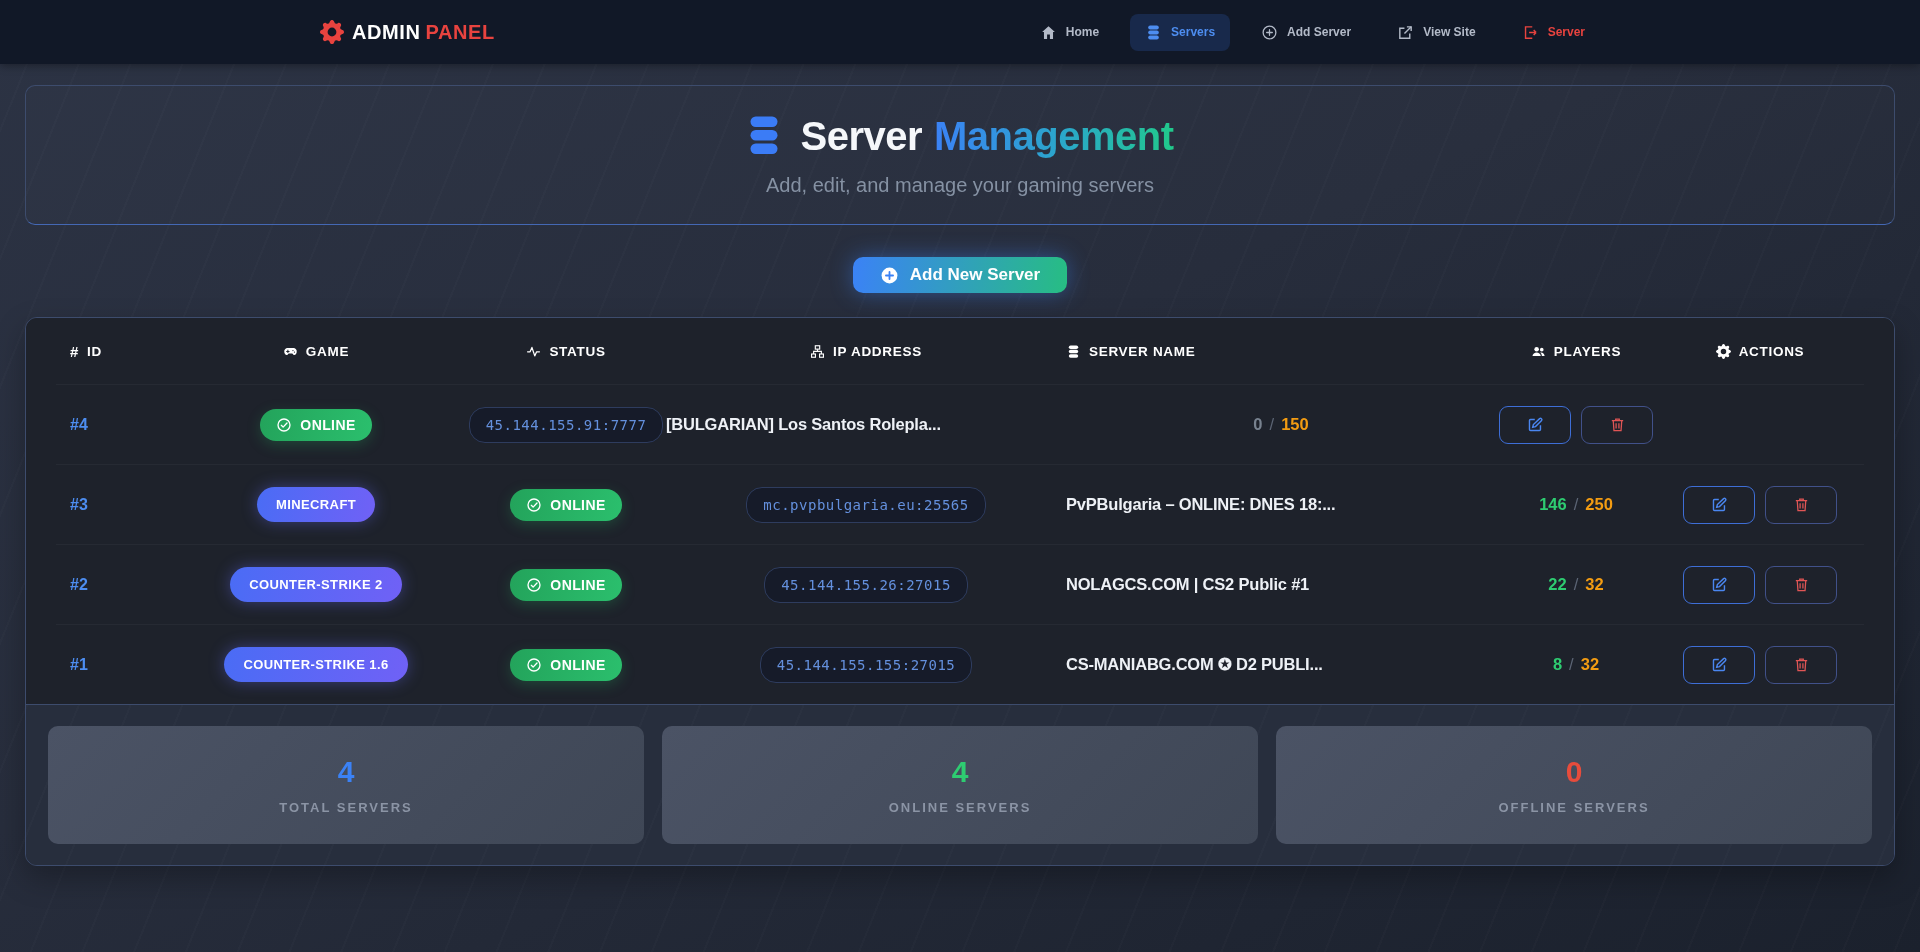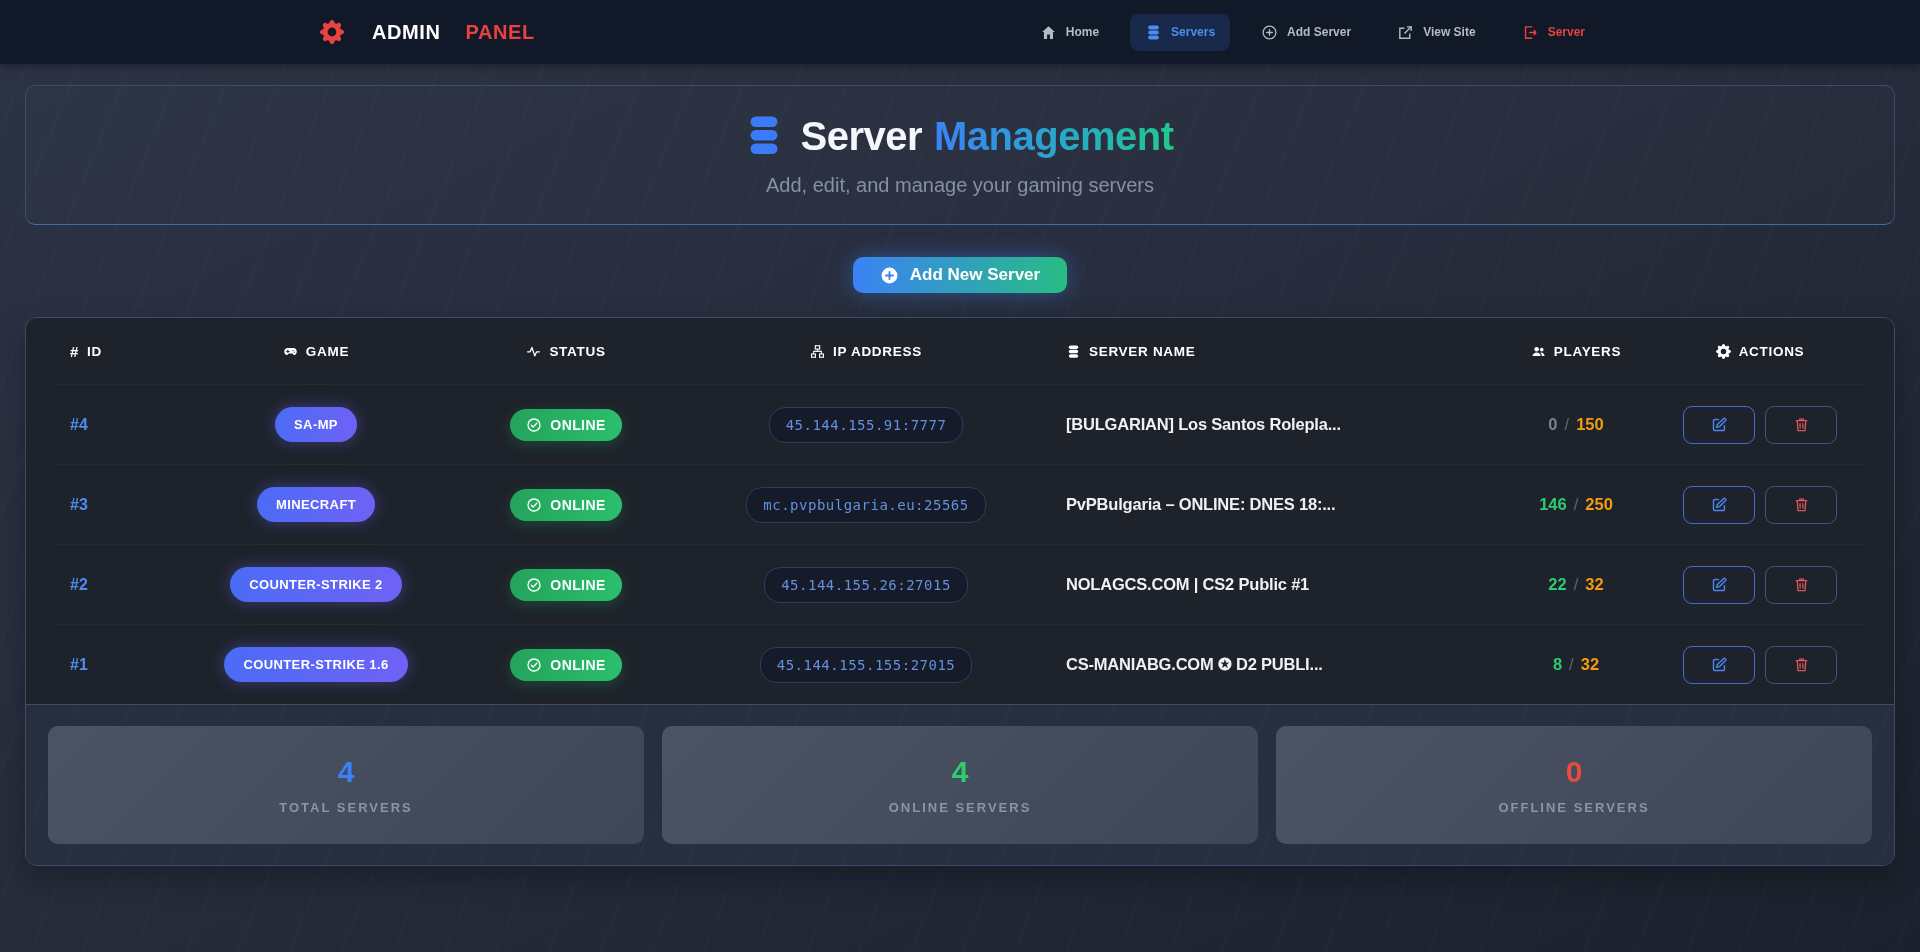--- a/index.html
+++ b/index.html
@@ -10,21 +10,21 @@
       repeating-linear-gradient(112deg, rgba(255,255,255,.016) 0 2px, rgba(255,255,255,0) 2px 48px),
       linear-gradient(155deg,#2c3344 0%, #272d3c 45%, #1b212d 100%);
     color:#e8ecf3;
   }
   .icon { display:inline-flex; align-items:center; justify-content:center; }
   .icon svg { display:block; }
 
   
   .navbar { height:64px; background:#111827; display:flex; box-shadow:0 2px 8px rgba(0,0,0,.35); }
   .nav-inner { width:1280px; margin:0 auto; display:flex; align-items:center; justify-content:space-between; }
-  .brand { display:flex; align-items:center; gap:28px; }
+  .brand { display:flex; align-items:center; gap:8px; }
   .brand .icon svg { width:24px; height:24px; }
   .brand-icon { color:#e8433f; }
   .brand-admin { color:#ffffff; font-weight:800; font-size:20px; letter-spacing:.6px; }
   .brand-panel { color:#e8433f; font-weight:800; font-size:20px; letter-spacing:.6px; margin-left:-3px; }
   .nav-links { display:flex; align-items:center; gap:16px; }
   .nav-link { display:flex; align-items:center; gap:9px; color:#b3bac8; font-size:12px; font-weight:600;
               padding:10px 15px; border-radius:8px; text-decoration:none; cursor:pointer; }
   .nav-link .icon svg { width:17px; height:17px; }
   .nav-link.active { color:#4d8df0; background:#18294b; }
   .nav-link.danger { color:#e8433f; }
@@ -255,23 +255,20 @@
           </span>
           <span>ACTIONS</span>
         </div>
       </div>
     <div id="tbody">
         <div class="trow">
           <div class="td first">
             <span class="rid">#4</span>
           </div>
           <div class="td c">
-            <span class="badge-game">SA-MP</span>
-          </div>
-          <div class="td c">
             <span class="badge-status">
               <span class="icon ">
                 <svg viewBox="0 0 24 24" fill="none" stroke="#ffffff" stroke-width="2">
                   <circle cx="12" cy="12" r="9"></circle>
                   <path d="M8 12.5l2.7 2.7L16.5 9" stroke-linecap="round" stroke-linejoin="round"></path>
                 </svg>
               </span>
               <span>ONLINE</span>
             </span>
           </div>

